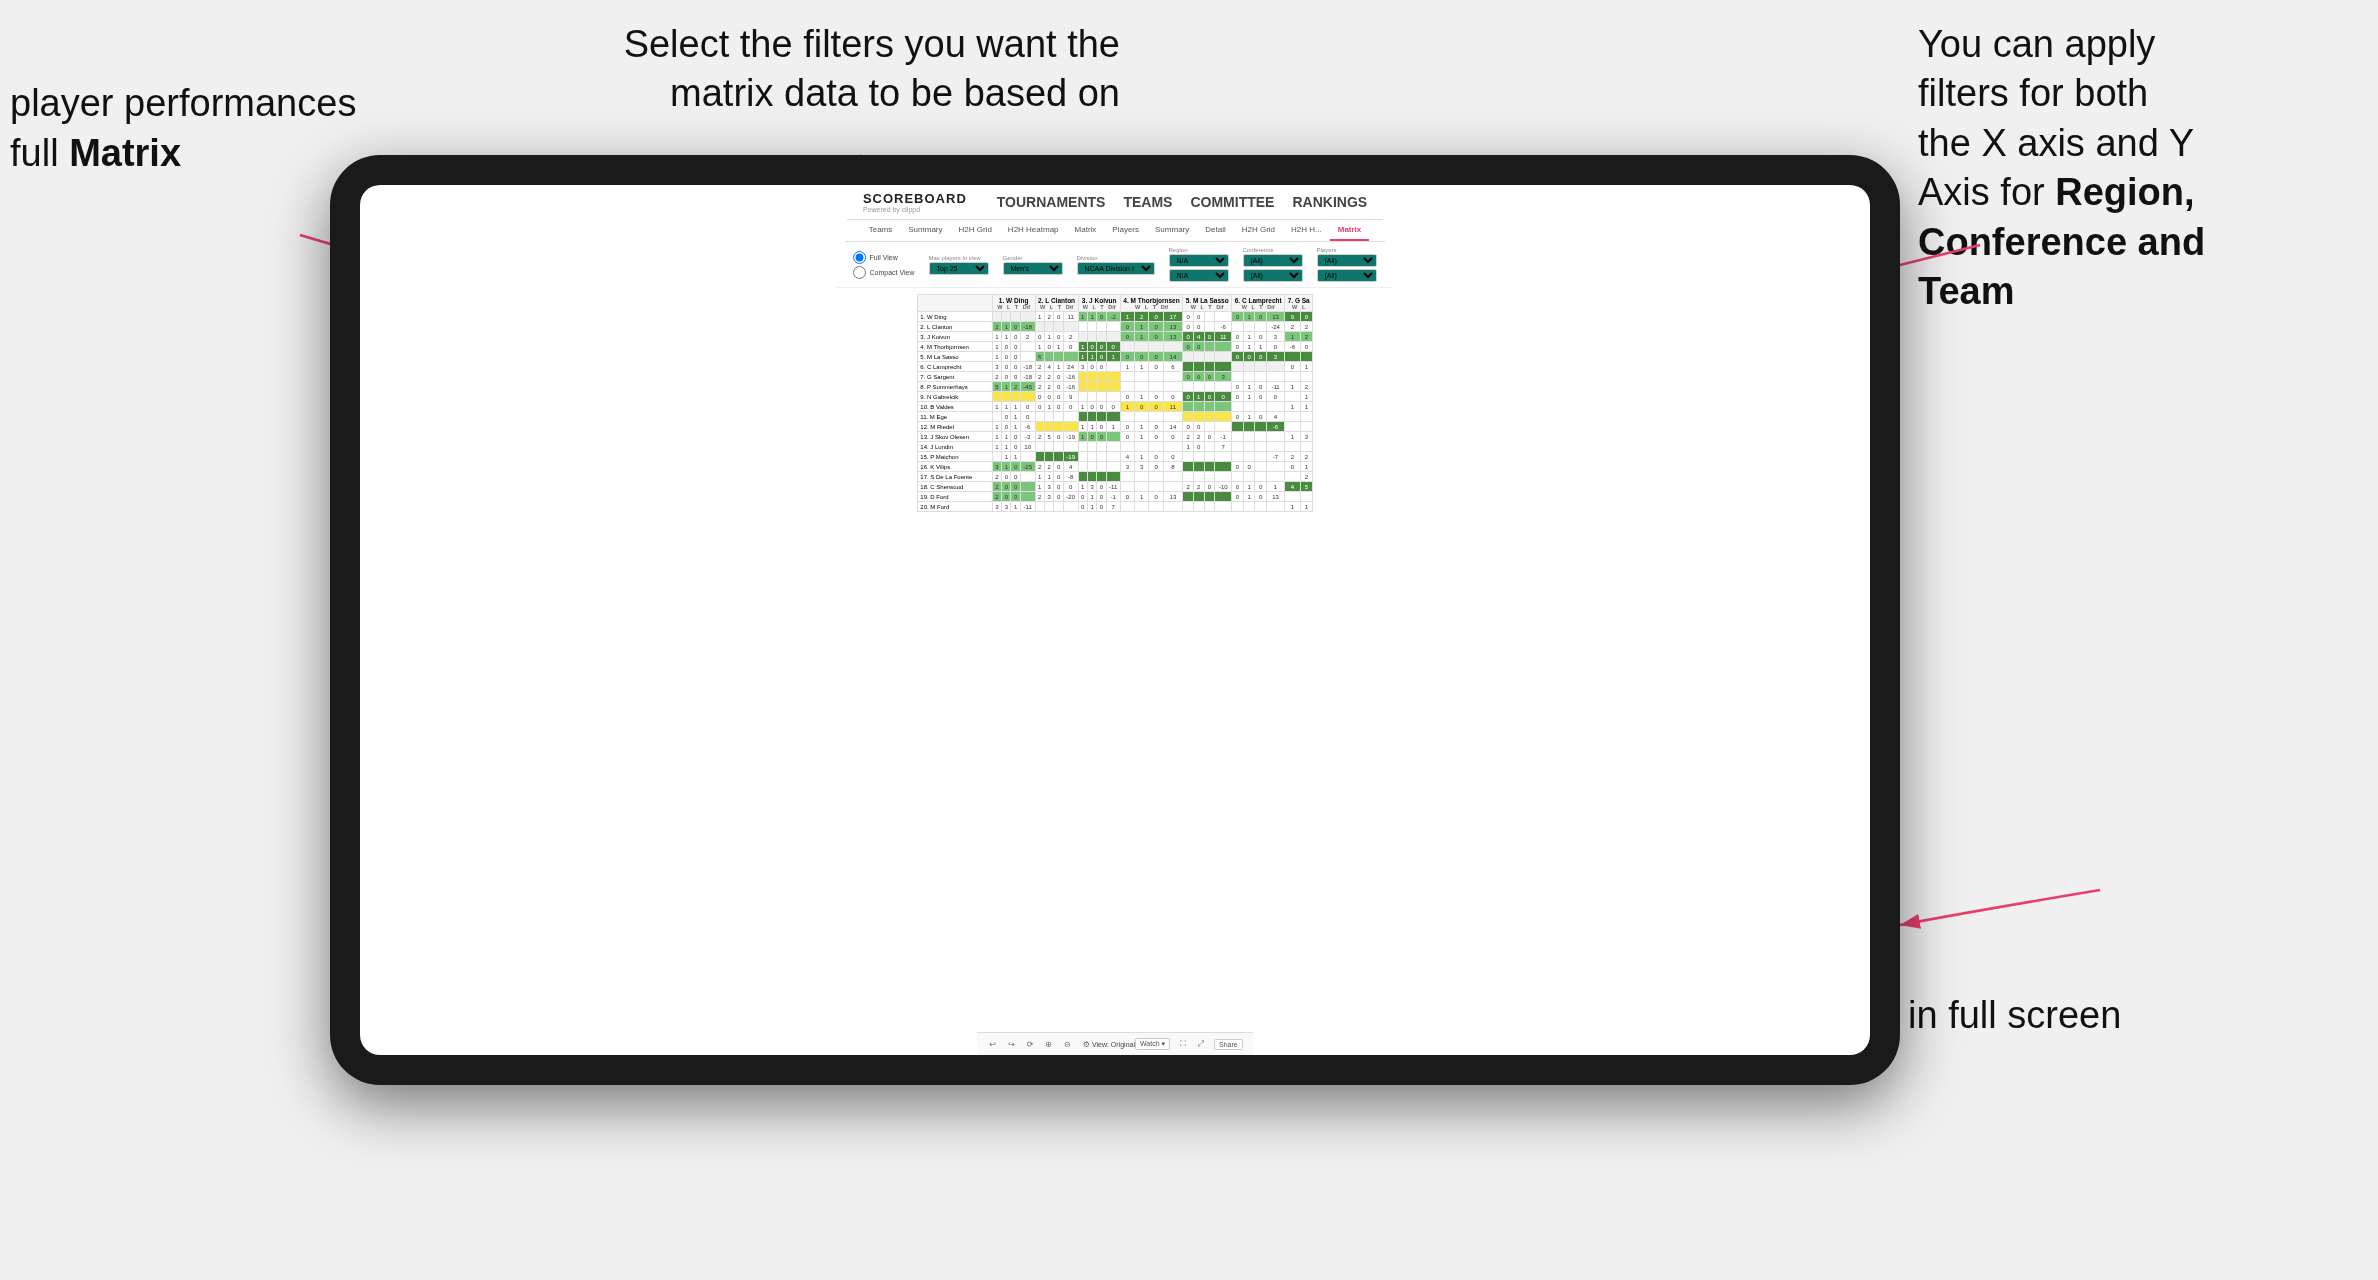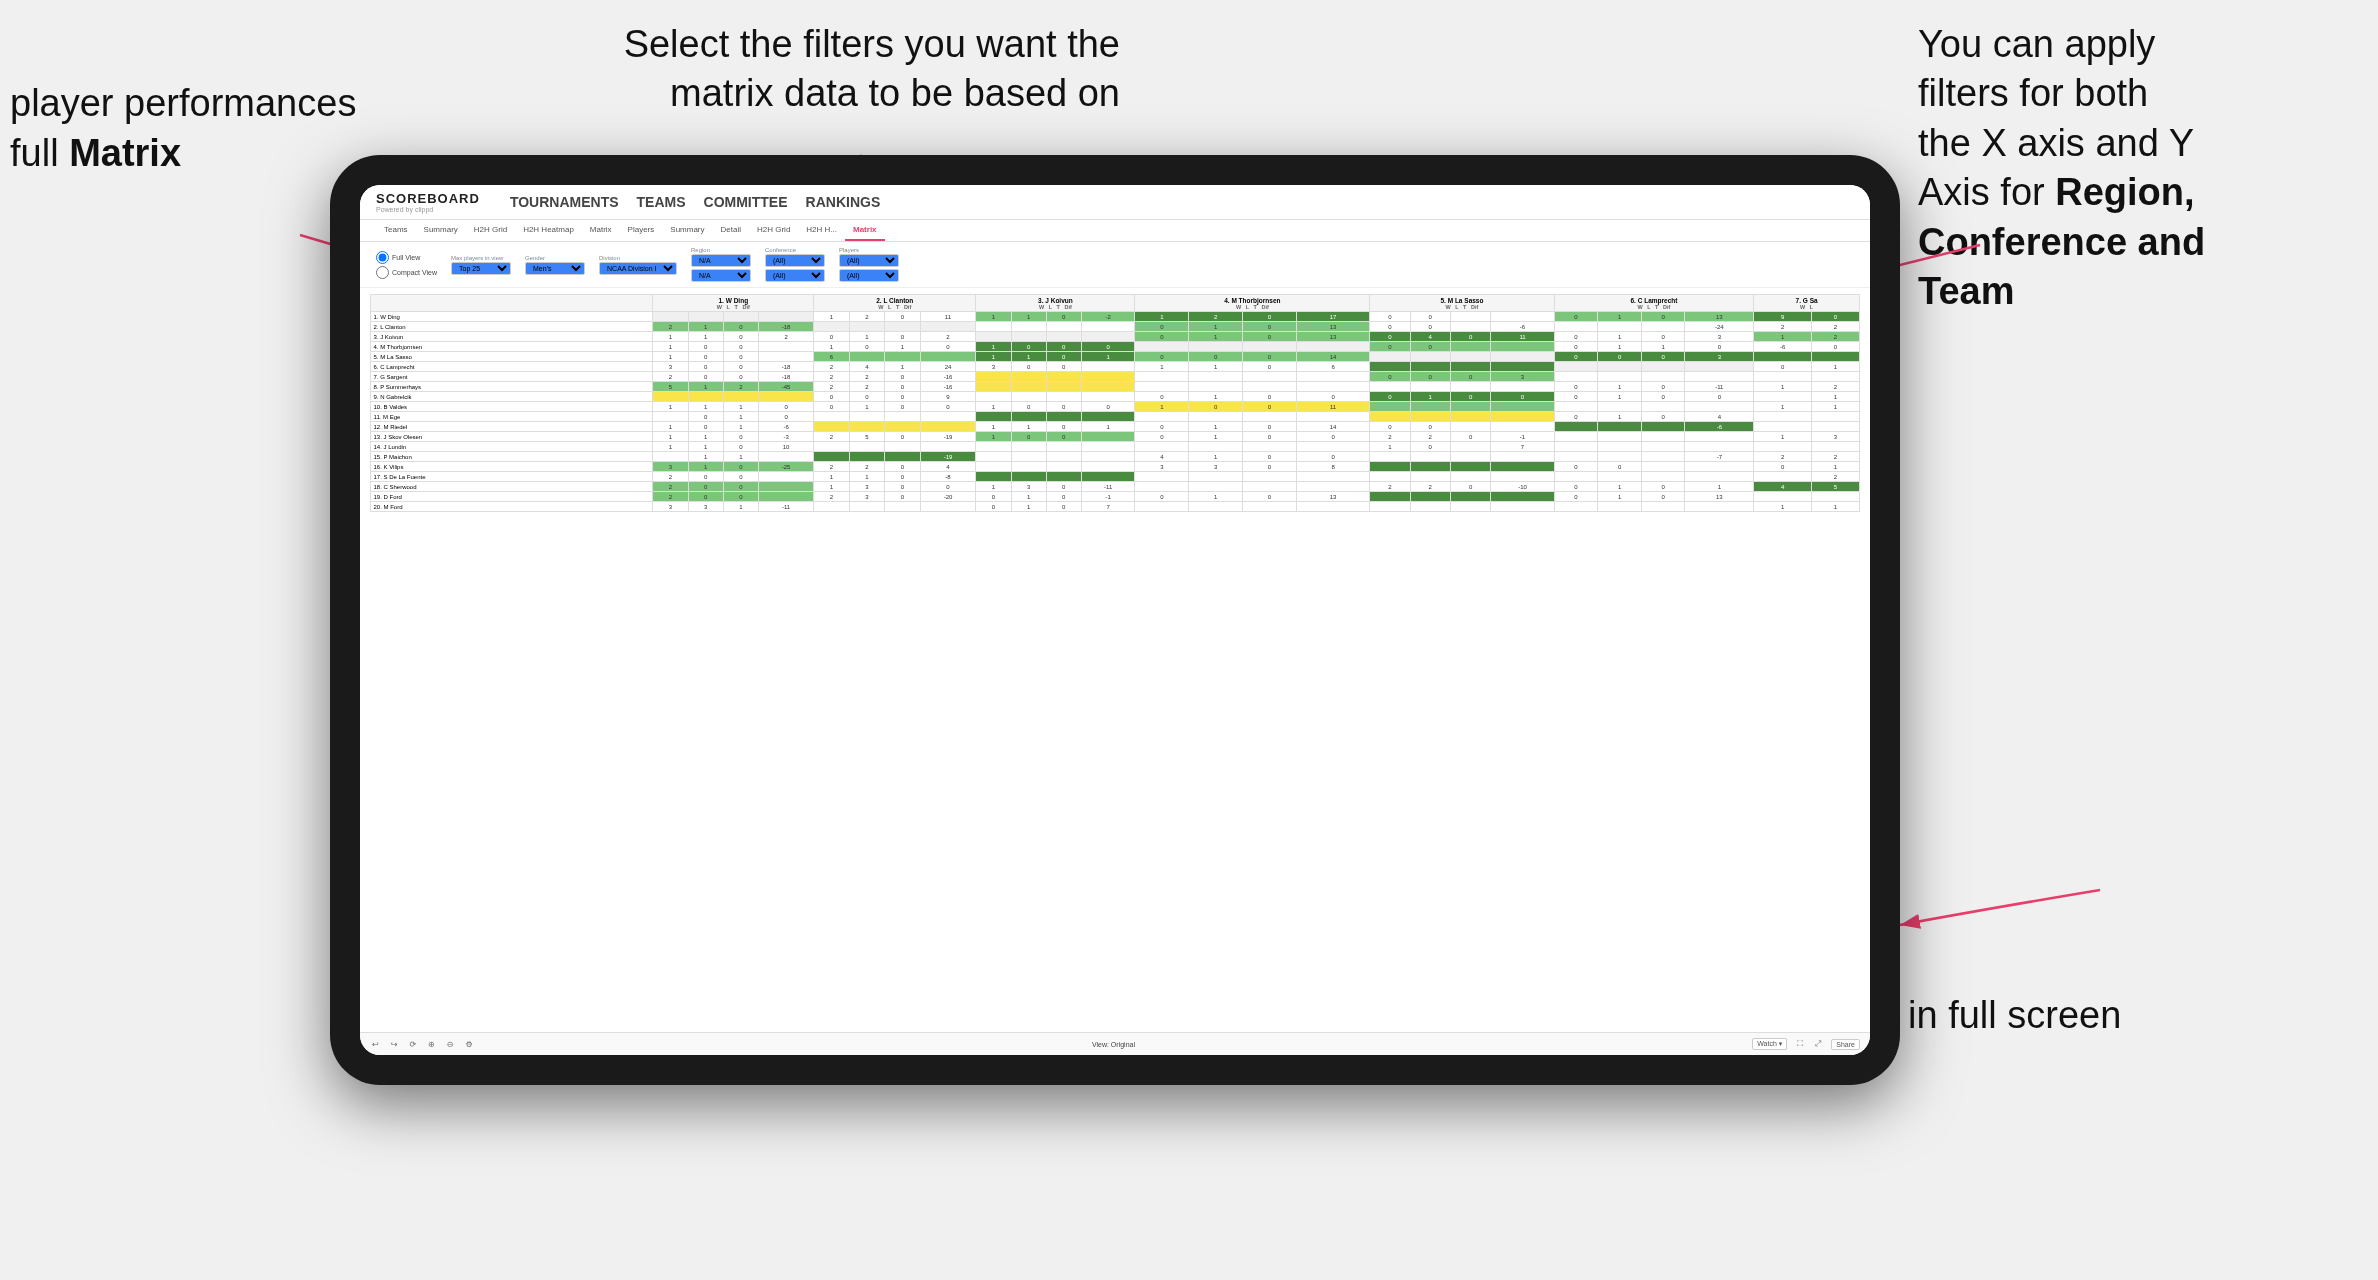--- a/index.html
+++ b/index.html
@@ -61,20 +61,21 @@
     }
 
     .tablet-screen {
       width: 100%;
       height: 100%;
       background: #fff;
       border-radius: 20px;
       overflow: hidden;
       display: flex;
       flex-direction: column;
+      align-items: center;
     }
 
     
     .nav-bar {
       background: #fff;
       border-bottom: 1px solid #ddd;
       padding: 6px 16px;
       display: flex;
       align-items: center;
       gap: 20px;
@@ -156,21 +157,21 @@
     .filter-label {
       font-size: 6px;
       color: #888;
     }
 
     .filter-select {
       font-size: 7px;
       border: 1px solid #ccc;
       border-radius: 2px;
       padding: 1px 3px;
-      background: #3b82f6;
+      background: #0f766e;
       min-width: 60px;
     }
 
     .view-options {
       display: flex;
       flex-direction: column;
       gap: 2px;
     }
 
     .radio-option {

